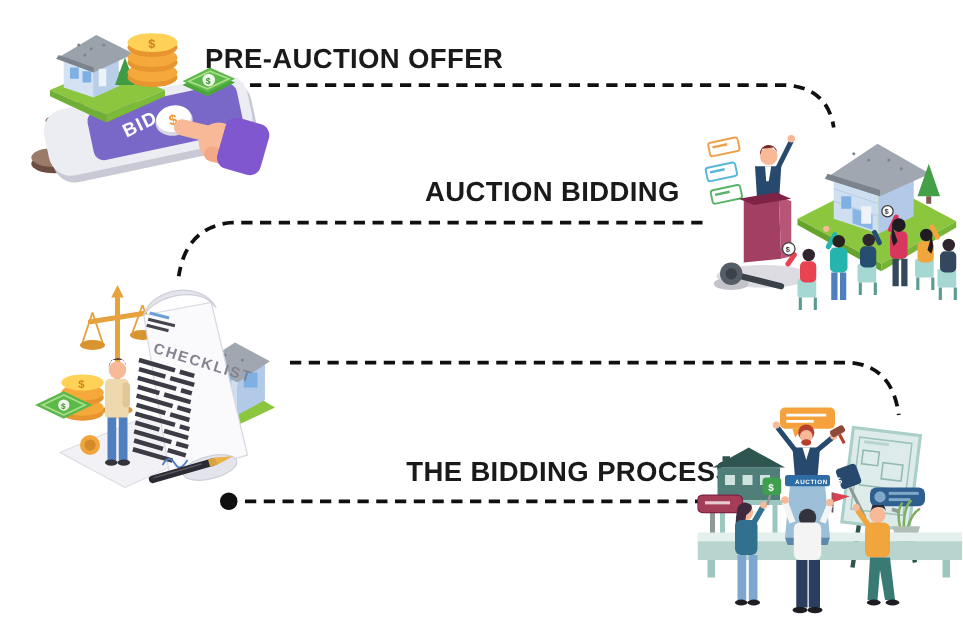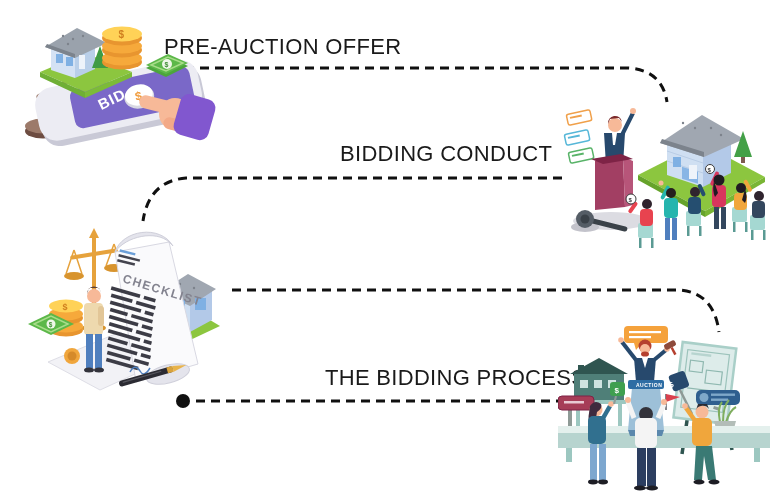--- a/index.html
+++ b/index.html
@@ -1,18 +1,18 @@
 <!DOCTYPE html>
 <html><head>
 <meta charset="utf-8">
 <style>
   html,body{margin:0;padding:0;background:#fff;}
   .canvas{position:relative;width:770px;height:500px;background:#ffffff;overflow:hidden;
           font-family:"Liberation Sans",sans-serif;}
-  .step-label{position:absolute;font-weight:400;font-size:22px;line-height:1;
+  .step-label{position:absolute;font-weight:700;font-size:22px;line-height:1;
           color:#1a1a1a;letter-spacing:.3px;white-space:nowrap;}
   .connectors{position:absolute;left:0;top:0;pointer-events:none;}
   .illus{position:absolute;}
   svg text{font-family:"Liberation Sans",sans-serif;}
 </style>
 </head>
 <body>
 
 <div class="canvas">
 
@@ -20,21 +20,21 @@
     <g fill="none" stroke="#101010" stroke-width="3" stroke-dasharray="9 6">
       <path d="M170,68 L628,68 Q662,70 667,102"></path>
       <path d="M562,178 L186,178 Q149,181 143,221"></path>
       <path d="M232,290 L680,290 Q714,293 719,332"></path>
       <path d="M196,401 L570,401"></path>
     </g>
     <circle cx="183" cy="401" r="7" fill="#101010"></circle>
   </svg>
 
   <div class="step-label" style="left:164px;top:36px">PRE-AUCTION OFFER</div>
-  <div class="step-label" style="left:340px;top:143px">BIDDING CONDUCT</div>
+  <div class="step-label" style="left:340px;top:143px">AUCTION BIDDING</div>
   <div class="step-label" style="left:325px;top:367px">THE BIDDING PROCESS</div>
 
   <svg class="illus" style="left:15px;top:8px" width="205" height="145" viewBox="0 0 205 145">
 
     <g>
       <ellipse cx="28" cy="123" rx="18" ry="7.5" fill="#6d4c41"></ellipse>
       <ellipse cx="28" cy="118" rx="18" ry="7.5" fill="#9c7a6a"></ellipse>
       <rect x="50" y="96" width="52" height="6" rx="3" fill="#5d4037" transform="rotate(26 50 96)"></rect>
       <g transform="rotate(-28 42 92)">
         <rect x="30" y="80" width="26" height="24" rx="4" fill="#7d5b4f"></rect>

